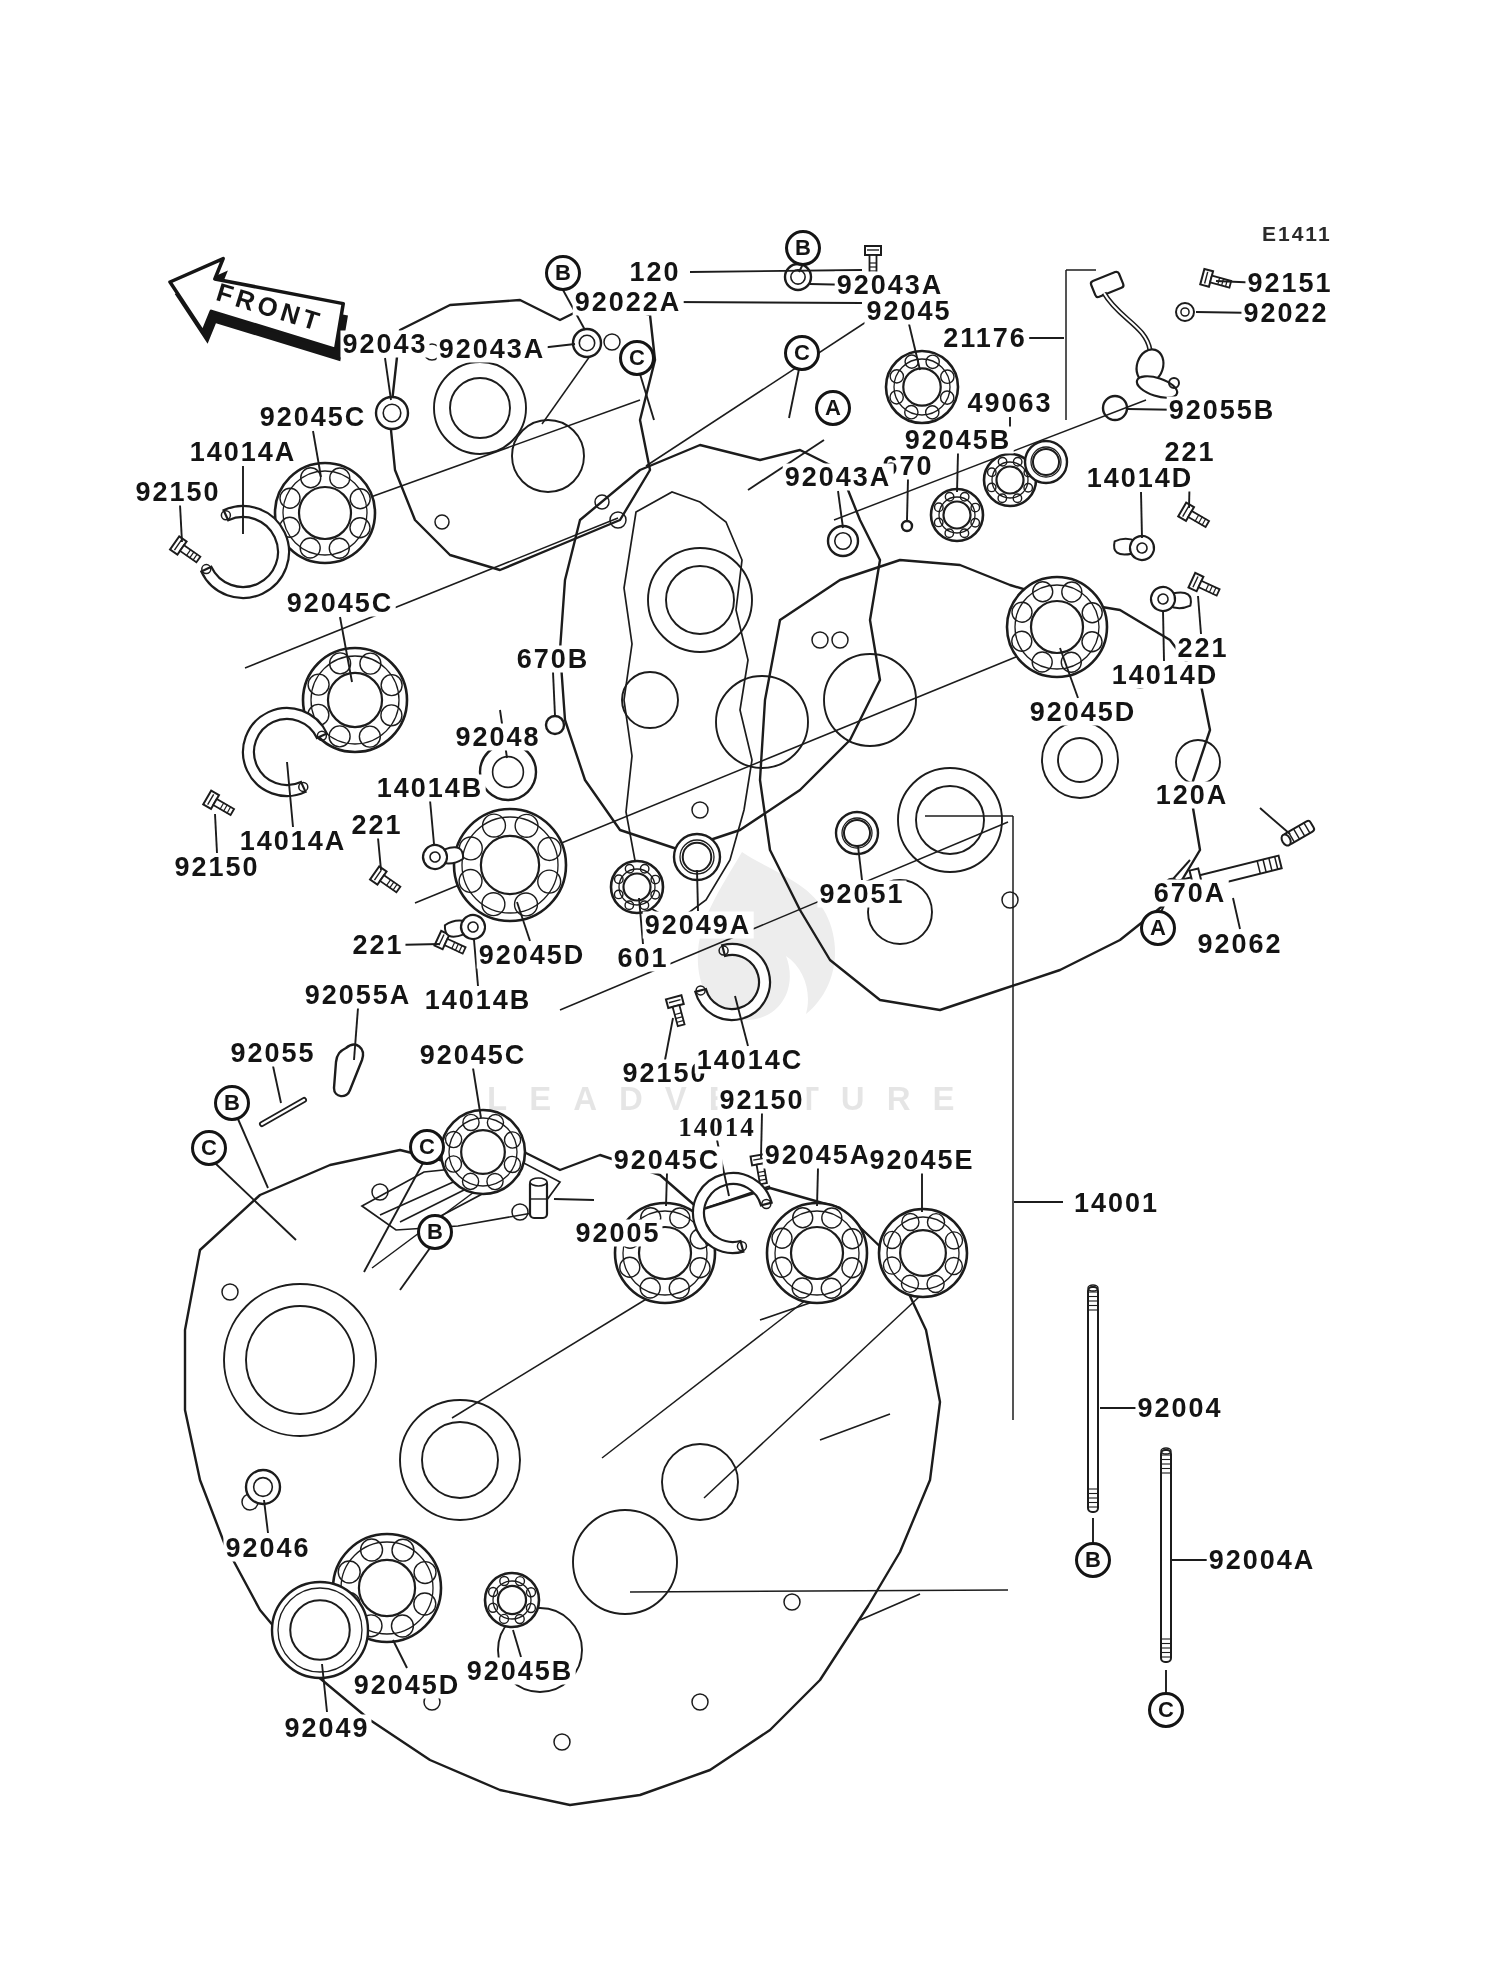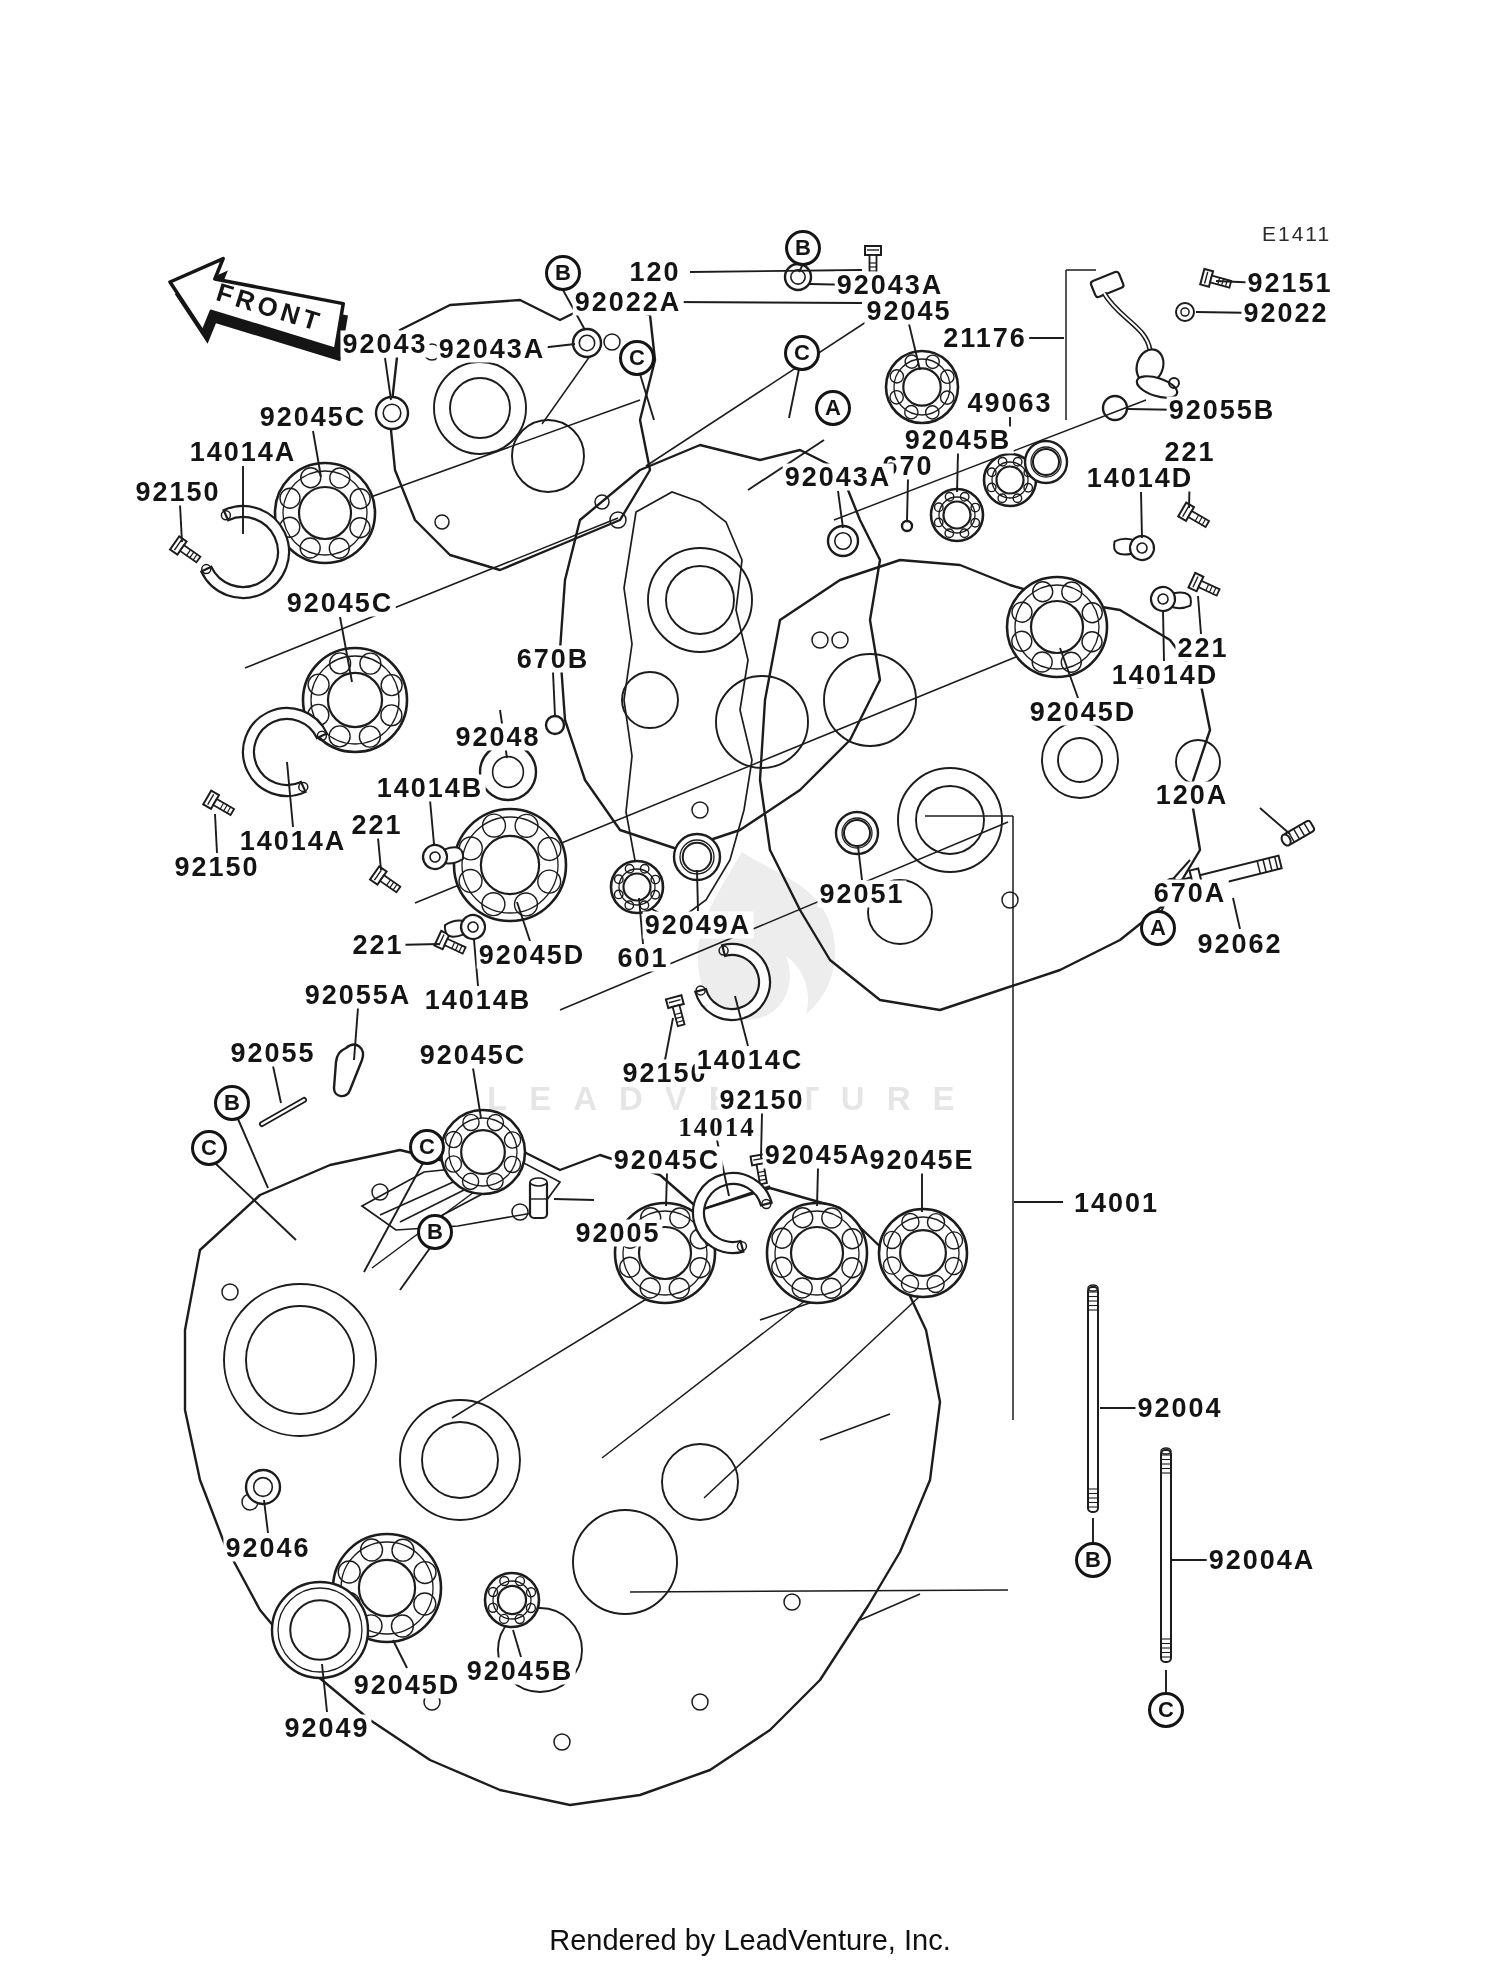--- a/index.html
+++ b/index.html
@@ -8,21 +8,21 @@
   .watermark{position:absolute;left:487px;top:1080px;font-weight:bold;font-size:33px;
              letter-spacing:22px;color:rgba(0,0,0,0.10);white-space:nowrap;z-index:1;}
   svg.canvas{position:absolute;left:0;top:0;z-index:2;}
   .labels{position:absolute;left:0;top:0;width:100%;height:100%;z-index:3;}
   .part-label{position:absolute;transform:translate(-50%,-50%);font-weight:bold;font-size:27px;
               letter-spacing:2px;color:#141414;background:#fff;padding:0 2px;white-space:nowrap;line-height:1;}
   .part-label.left{transform:translate(0,-50%);}
   .callout{position:absolute;width:36px;height:36px;box-sizing:border-box;border:3px solid #141414;
            border-radius:50%;background:#fff;display:flex;align-items:center;justify-content:center;
            font-weight:bold;font-size:22px;color:#141414;transform:translate(-50%,-50%);}
-  .code{position:absolute;left:1262px;top:222px;font-weight:normal;font-size:21px;letter-spacing:2px;
+  .code{position:absolute;left:1262px;top:222px;font-weight:bold;font-size:21px;letter-spacing:2px;
         color:#2b2b2b;z-index:3;}
   .footer{position:absolute;left:0;top:1924px;width:100%;text-align:center;font-size:29px;
           color:#101010;z-index:3;}
 </style>
 </head>
 <body>
 
 <div class="stage">
 
   <div class="watermark">LEADVENTURE</div>
@@ -653,14 +653,13 @@
       <div class="callout" style="left: 1158px; top: 928px;">A</div>
       <div class="callout" style="left: 232px; top: 1103px;">B</div>
       <div class="callout" style="left: 209px; top: 1148px;">C</div>
       <div class="callout" style="left: 427px; top: 1147px;">C</div>
       <div class="callout" style="left: 435px; top: 1232px;">B</div>
       <div class="callout" style="left: 1093px; top: 1560px;">B</div>
       <div class="callout" style="left: 1166px; top: 1710px;">C</div>
     </div>
 
   <div class="code">E1411</div>
-  <div class="footer">Rendered by LeadVenture, Inc.</div>
 </div>
 
 </body></html>

